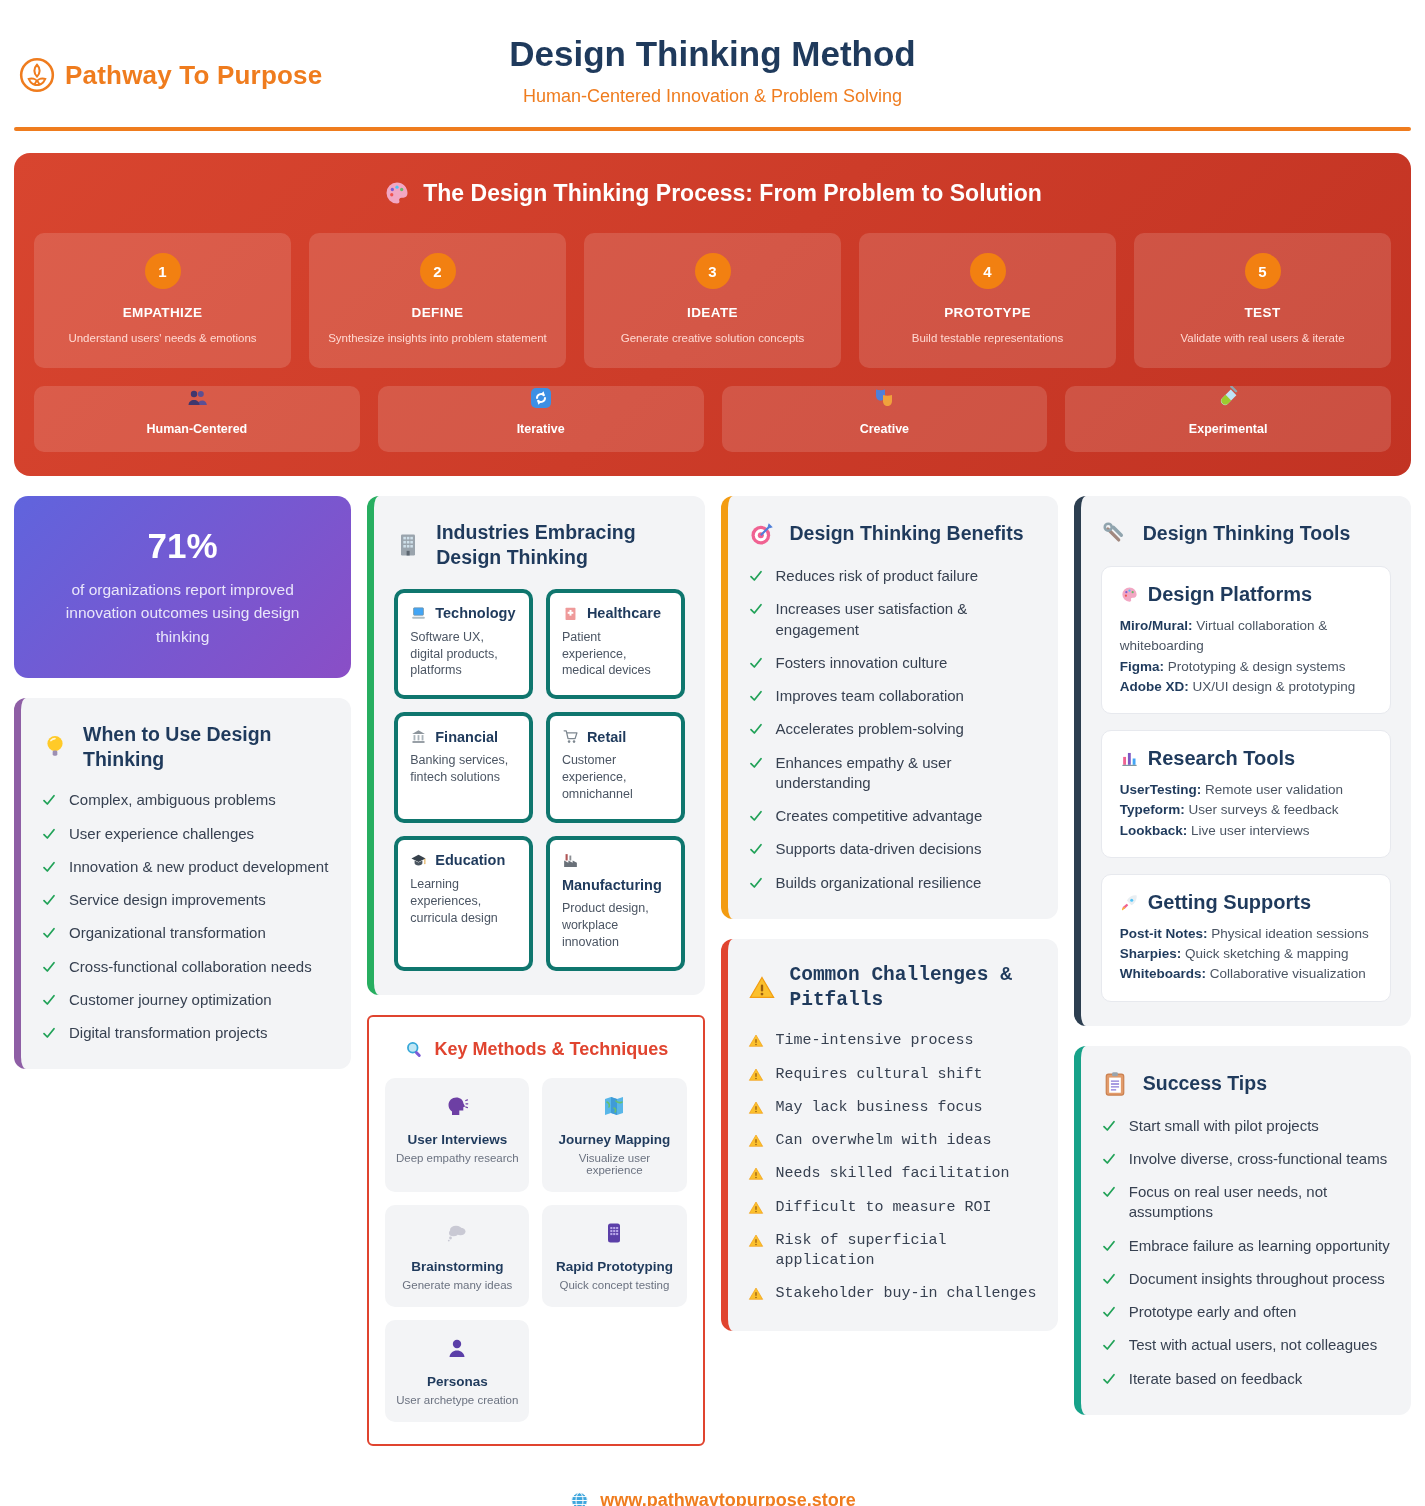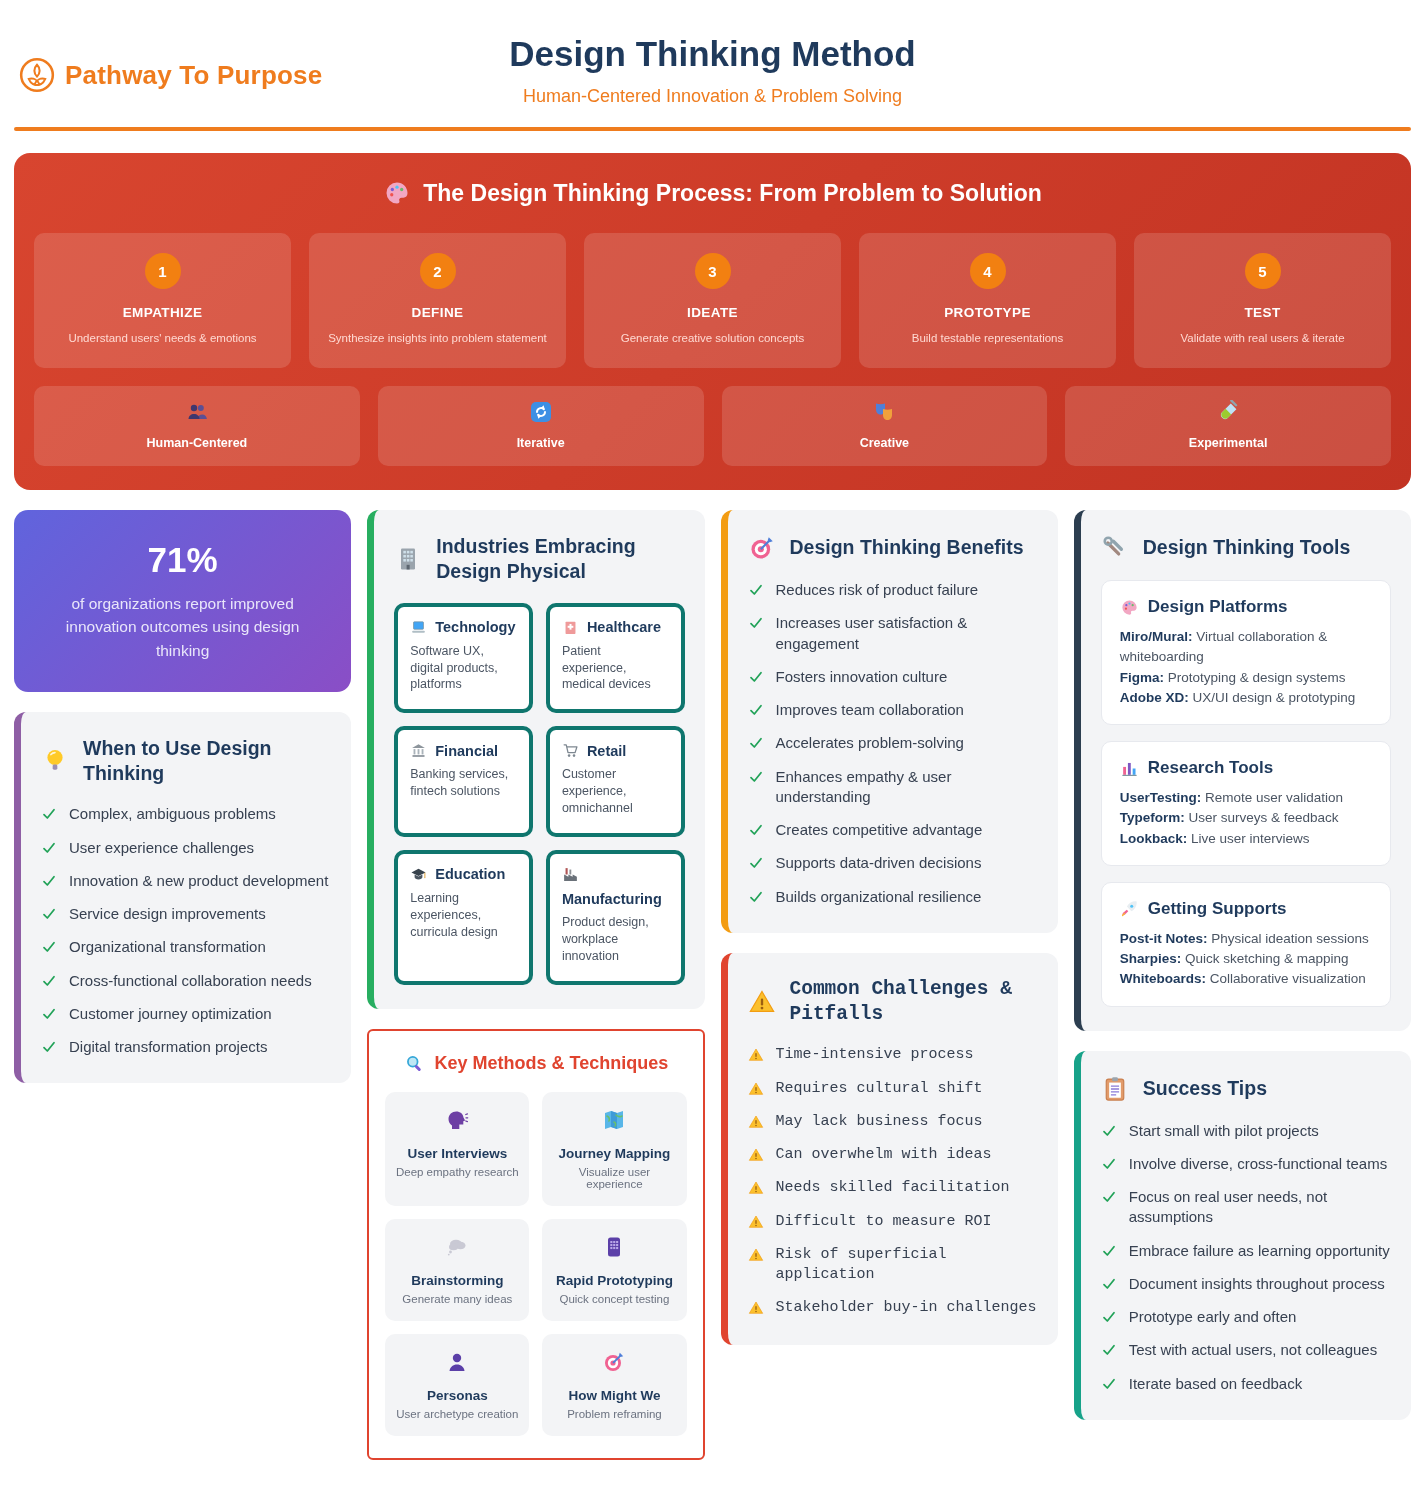--- a/index.html
+++ b/index.html
@@ -32,21 +32,21 @@
   .steps { display:flex; gap:18px; margin-top:26px; }
   .step-card { flex:1; background:rgba(255,255,255,.14); border-radius:10px;
     padding:20px 8px 24px; text-align:center; }
   .step-num { width:36px; height:36px; border-radius:50%; background:var(--step-circle-orange);
     color:#fff; font-weight:800; font-size:15px; display:flex; align-items:center; justify-content:center;
     margin:0 auto 16px; }
   .step-name { color:#fff; font-weight:800; font-size:13.5px; letter-spacing:.4px; }
   .step-desc { color:#ffd9d2; font-size:11.5px; margin-top:12px; }
   .traits { display:flex; gap:18px; margin-top:18px; }
   .trait-card { flex:1; background:rgba(255,255,255,.14); border-radius:10px;
-    padding:14px 8px 16px; text-align:center; }
+    padding:0 8px 16px; text-align:center; }
   .trait-card .icon { width:24px; height:24px; }
   .trait-label { color:#fff; font-weight:800; font-size:12.5px; margin-top:8px; }
 
   
   .main { margin:20px 14px 0; display:grid; grid-template-columns:repeat(4,1fr); gap:16px; align-items:start; }
   .col { display:flex; flex-direction:column; gap:20px; }
 
   .stat-card { border-radius:14px; padding:30px 24px; text-align:center; color:#fff;
     background:linear-gradient(135deg,var(--stat-purple-1),var(--stat-purple-2)); }
   .stat-value { font-size:35px; font-weight:800; }
@@ -78,21 +78,21 @@
   .methods-grid { display:grid; grid-template-columns:1fr 1fr; gap:13px; margin-top:18px; }
   .method-card { background:var(--panel-bg); border-radius:10px; padding:16px 10px; text-align:center; }
   .method-card .icon { width:24px; height:24px; margin:0 auto; }
   .method-name { font-size:13.5px; font-weight:800; color:var(--title-navy); margin-top:10px; }
   .method-desc { font-size:11.5px; color:#6b7280; margin-top:5px; }
 
   .tool-groups { display:flex; flex-direction:column; gap:16px; margin-top:18px; }
   .tool-group { background:#fff; border:1px solid #e7e9ee; border-radius:10px; padding:16px 18px; }
   .tg-head { display:flex; align-items:center; gap:9px; }
   .tg-head .icon { width:19px; height:19px; }
-  .tg-name { font-size:17px; font-weight:800; color:var(--title-navy); }
+  .tg-name { font-size:20px; font-weight:800; color:var(--title-navy); }
   .tg-entries { margin-top:10px; }
   .tg-entry { font-size:13.5px; line-height:1.5; color:#4b5563; }
   .tg-entry b { color:var(--title-navy); }
 
   
   .footer { margin-top:44px; padding-bottom:30px; text-align:center; }
   .site-row { display:flex; justify-content:center; align-items:center; gap:10px; }
   .site-row .icon { width:21px; height:21px; }
   .site-link { font-size:18px; font-weight:800; color:var(--brand-orange); text-decoration:none; }
   .tagline { font-size:14.5px; color:#6b7280; margin-top:13px; }
@@ -320,21 +320,21 @@
                   <rect x="8" y="8.5" width="2.2" height="2.2"></rect>
                   <rect x="11" y="8.5" width="2.2" height="2.2"></rect>
                   <rect x="14" y="8.5" width="2.2" height="2.2"></rect>
                   <rect x="8" y="12" width="2.2" height="2.2"></rect>
                   <rect x="11" y="12" width="2.2" height="2.2"></rect>
                   <rect x="14" y="12" width="2.2" height="2.2"></rect>
                 </g>
                 <rect x="10.8" y="17" width="2.6" height="4" fill="#5c6670"></rect>
               </svg>
             </span>
-          <h2>Industries Embracing Design Physical</h2>
+          <h2>Industries Embracing Design Thinking</h2>
         </div>
         <div class="ind-grid">
 
             <div class="mini-card">
               <div class="mini-head">
                 <span class="icon">
                   <svg viewBox="0 0 24 24">
                     <rect x="5" y="4" width="14" height="10.5" rx="1" fill="#42a5f5" stroke="#78909c"></rect>
                     <rect x="3" y="16.5" width="18" height="3" rx="1.4" fill="#b0bec5"></rect>
                   </svg>
@@ -497,33 +497,20 @@
               <span class="icon">
                 <svg viewBox="0 0 24 24">
                   <circle cx="12" cy="8" r="4.2" fill="#5b3fa8"></circle>
                   <path d="M4.5 21c.5-4 3.6-6.5 7.5-6.5s7 2.5 7.5 6.5z" fill="#5b3fa8"></path>
                 </svg>
               </span>
               <div class="method-name">Personas</div>
               <div class="method-desc">User archetype creation</div>
             </div>
 
-            <div class="method-card">
-              <span class="icon">
-                <svg viewBox="0 0 24 24">
-                  <circle cx="11" cy="13" r="8" fill="#f06292"></circle>
-                  <circle cx="11" cy="13" r="5.2" fill="#fff"></circle>
-                  <circle cx="11" cy="13" r="2.6" fill="#f06292"></circle>
-                  <path d="M11 13l7.2-7.2" stroke="#4f7fd9" stroke-width="1.8"></path>
-                  <path d="M17.8 2.8l3.4 3.4-2.6.9-1.7-1.7z" fill="#4f7fd9"></path>
-                </svg>
-              </span>
-              <div class="method-name">How Might We</div>
-              <div class="method-desc">Problem reframing</div>
-            </div>
           </div>
       </div>
     </div>
 
     <div class="col">
       <div class="panel" style="border-left-color: rgb(243, 156, 18);">
         <div class="panel-title">
           <span class="icon">
               <svg viewBox="0 0 24 24">
                 <circle cx="11" cy="13" r="8" fill="#f06292"></circle>

